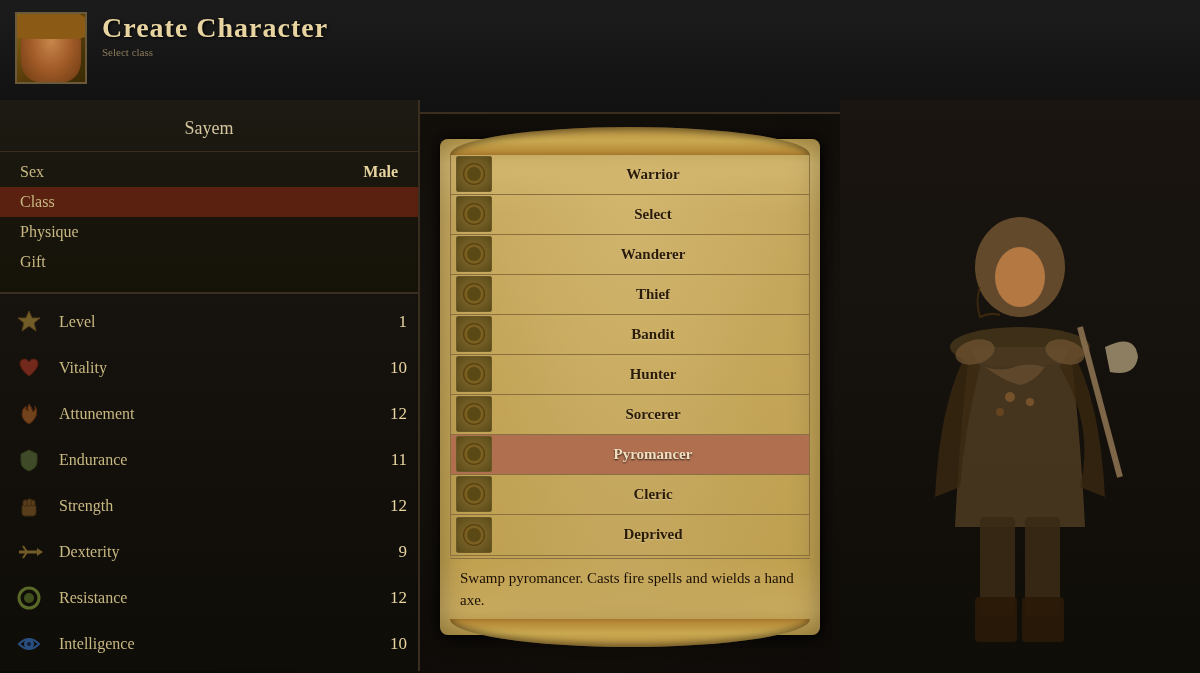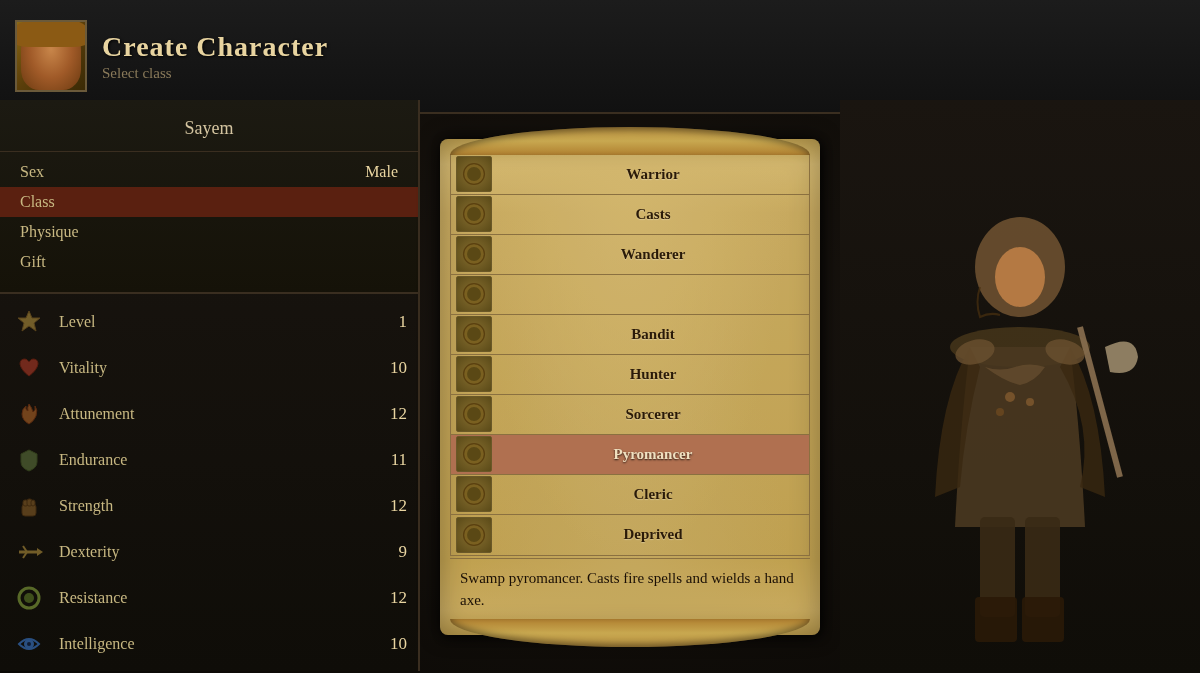--- a/index.html
+++ b/index.html
@@ -23,22 +23,21 @@
     
     .header {
       position: absolute;
       top: 0;
       left: 0;
       right: 0;
       height: 114px;
       background: linear-gradient(to bottom, #1c1c1c, #111);
       border-bottom: 2px solid #3a2e20;
       display: flex;
-      align-items: center;
-      padding: 20px 15px;
+      padding: 12px 15px;
     }
 
     .avatar {
       width: 72px;
       height: 72px;
       border: 2px solid #6b5a3a;
       background: linear-gradient(135deg, #8b6914, #5a3e0a, #3a2a05);
       display: flex;
       align-items: center;
       justify-content: center;
@@ -72,21 +71,21 @@
 
     .title {
       font-size: 28px;
       color: #e8d4a0;
       font-weight: bold;
       text-shadow: 1px 1px 3px #000;
       letter-spacing: 1px;
     }
 
     .subtitle {
-      font-size: 15px;
+      font-size: 11px;
       color: #8a7a5a;
       margin-top: 2px;
     }
 
     
     .left-panel {
       position: absolute;
       top: 100px;
       left: 0;
       width: 420px;
@@ -124,21 +123,21 @@
       background: #5a2010;
     }
 
     .char-label {
       flex: 1;
       color: #c8b882;
     }
 
     .char-value {
       color: #e8d4a0;
-      font-weight: normal;
+      font-weight: bold;
     }
 
     
     .stats-section {
       padding: 5px 0;
     }
 
     .stat-row {
       display: flex;
       align-items: center;
@@ -454,38 +453,39 @@
     </div>
     <span class="class-name">Warrior</span>
   </li>
         <li class="class-item">
     <div class="class-icon">
       <svg viewBox="0 0 30 30" width="26" height="26">
               <circle cx="15" cy="15" r="12" fill="#7a6020" stroke="#5a4010" stroke-width="1.5"></circle>
               <circle cx="15" cy="15" r="8" fill="#5a4815"></circle>
             </svg>
     </div>
-    <span class="class-name">Casts</span>
+    <span class="class-name">Select</span>
   </li>
         <li class="class-item">
     <div class="class-icon">
       <svg viewBox="0 0 30 30" width="26" height="26">
               <circle cx="15" cy="15" r="12" fill="#7a6020" stroke="#5a4010" stroke-width="1.5"></circle>
               <circle cx="15" cy="15" r="8" fill="#5a4815"></circle>
             </svg>
     </div>
     <span class="class-name">Wanderer</span>
   </li>
         <li class="class-item">
     <div class="class-icon">
       <svg viewBox="0 0 30 30" width="26" height="26">
               <circle cx="15" cy="15" r="12" fill="#7a6020" stroke="#5a4010" stroke-width="1.5"></circle>
               <circle cx="15" cy="15" r="8" fill="#5a4815"></circle>
             </svg>
     </div>
+    <span class="class-name">Thief</span>
   </li>
         <li class="class-item">
     <div class="class-icon">
       <svg viewBox="0 0 30 30" width="26" height="26">
               <circle cx="15" cy="15" r="12" fill="#7a6020" stroke="#5a4010" stroke-width="1.5"></circle>
               <circle cx="15" cy="15" r="8" fill="#5a4815"></circle>
             </svg>
     </div>
     <span class="class-name">Bandit</span>
   </li>

